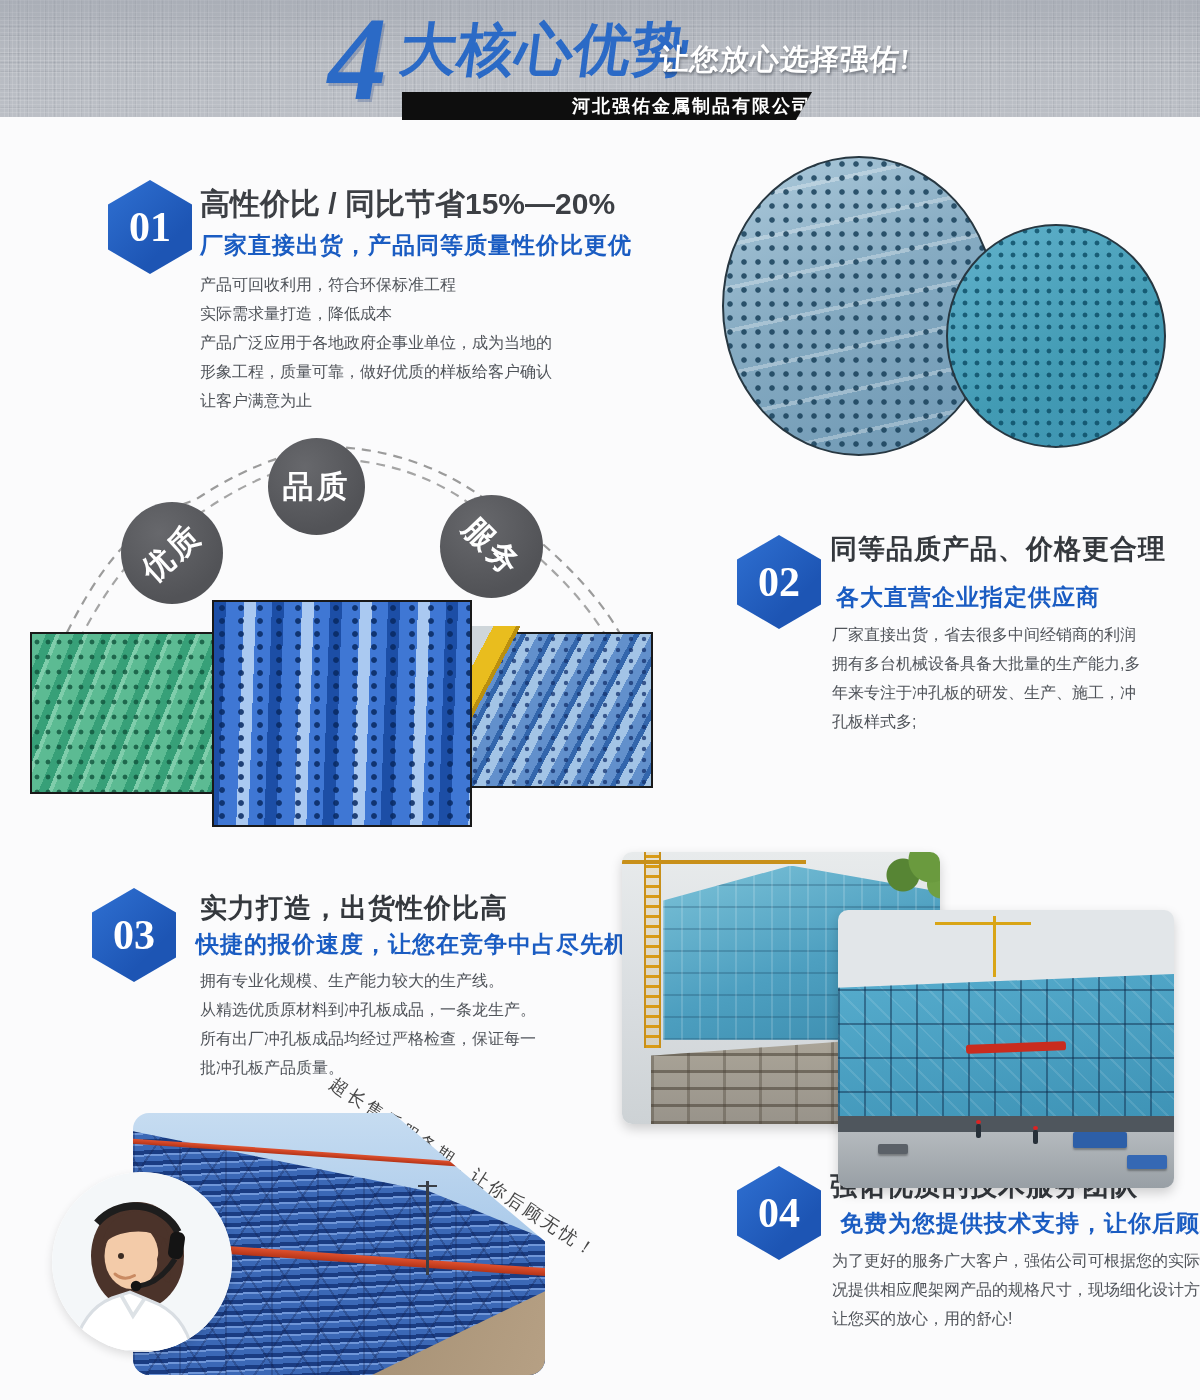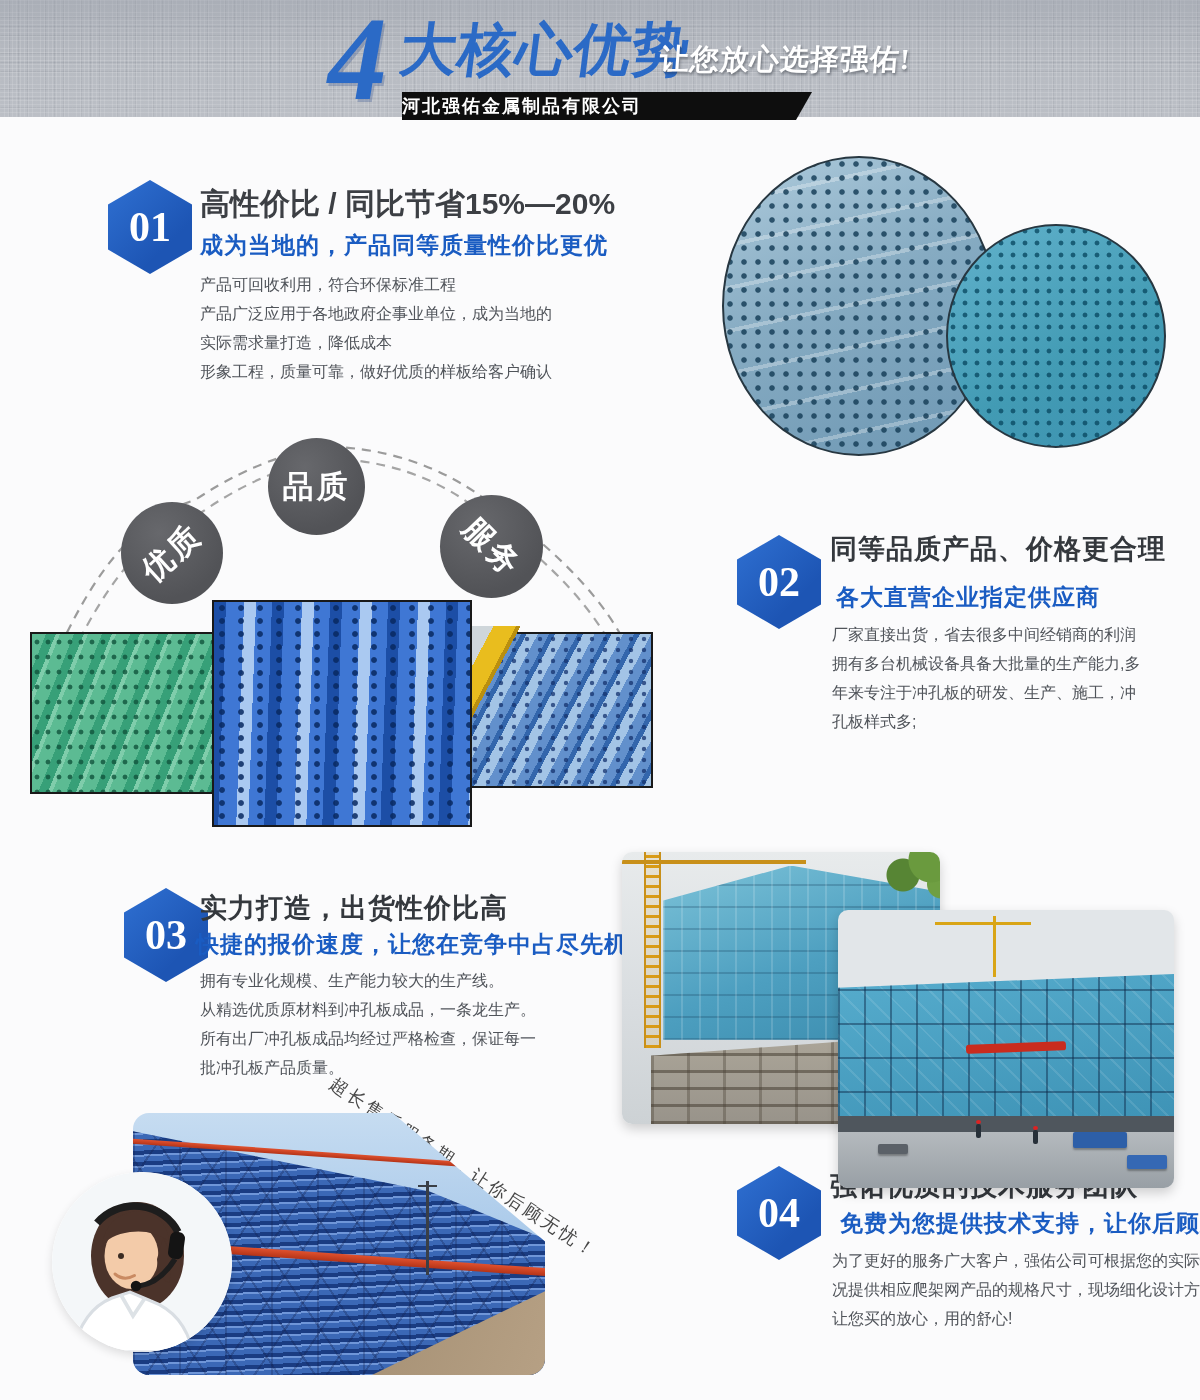--- a/index.html
+++ b/index.html
@@ -16,21 +16,21 @@
       repeating-linear-gradient(0deg, rgba(95,100,110,.14) 0 1px, transparent 1px 9px),
       repeating-linear-gradient(90deg, rgba(95,100,110,.14) 0 1px, transparent 1px 9px);}
   .big4{position:absolute;left:328px;top:-8px;font:italic 700 118px "Liberation Serif",serif;
         color:#2b6ac6;text-shadow:2px 3px 0 rgba(25,60,130,.25);}
   .hline{position:absolute;left:400px;top:12px;font:700 57px "Liberation Serif",serif;
          color:#2b6ac6;transform:skewX(-7deg);letter-spacing:1px;}
   .tagline{position:absolute;left:660px;top:40px;font:700 29px "Liberation Serif",serif;
            color:#ffffff;transform:skewX(-4deg);text-shadow:1px 2px 3px rgba(40,45,55,.55);letter-spacing:1px;}
   .banner{position:absolute;left:402px;top:92px;width:410px;height:28px;background:#0e0e0e;
           clip-path:polygon(0 0,100% 0,calc(100% - 16px) 100%,0 100%);
-          display:flex;align-items:center;justify-content:flex-start;}
+          display:flex;align-items:center;justify-content:flex-end;}
   .banner span{color:#fff;font:700 18px "Liberation Sans",sans-serif;letter-spacing:2px;}
 
   
   .hex{position:absolute;width:84px;height:94px;
        background:linear-gradient(135deg,#2f70d2 0%,#1d55b4 70%);
        clip-path:polygon(50% 0,100% 26%,100% 74%,50% 100%,0 74%,0 26%);
        display:flex;align-items:center;justify-content:center;
        color:#fff;font:700 42px "Liberation Serif",serif;}
 
   .t-sans{position:absolute;font:700 30px "Liberation Sans",sans-serif;color:#3c3f44;white-space:nowrap;}
@@ -154,26 +154,27 @@
     <div class="tagline">让您放心选择强佑!</div>
     <div class="banner">
       <span>河北强佑金属制品有限公司</span>
     </div>
   </div>
 
   <div class="hex" style="left:108px;top:180px">
     <span>01</span>
   </div>
   <div class="t-sans" style="left:200px;top:184px">高性价比 / 同比节省15%—20%</div>
-  <div class="sub" style="left:200px;top:230px">成为当地的，产品同等质量性价比更优</div>
+  <div class="sub" style="left:200px;top:230px">厂家直接出货，产品同等质量性价比更优</div>
   <div class="body" style="left:200px;top:270px">
       <div>产品可回收利用，符合环保标准工程</div>
+      <div>实际需求量打造，降低成本</div>
       <div>产品广泛应用于各地政府企事业单位，成为当地的</div>
-      <div>实际需求量打造，降低成本</div>
       <div>形象工程，质量可靠，做好优质的样板给客户确认</div>
+      <div>让客户满意为止</div>
     </div>
 
   <div class="pcirc big"></div>
   <div class="pcirc small"></div>
 
   <svg class="dash-svg" width="630" height="255" viewBox="0 0 630 255">
     <path d="M 40 235 C 80 150 120 105 175 88 C 235 48 285 36 315 35 C 390 38 445 70 475 95 C 540 140 590 195 608 238" fill="none" stroke="#9b9b9b" stroke-width="2.2" stroke-dasharray="9 7"></path>
     <path d="M 52 242 C 92 162 130 117 182 100 C 240 60 288 48 316 47 C 388 50 438 80 468 106 C 532 150 578 202 596 244" fill="none" stroke="#a5a5a5" stroke-width="2.2" stroke-dasharray="9 7"></path>
   </svg>
 
@@ -198,21 +199,21 @@
   </div>
   <div class="t-serif" style="left:830px;top:531px">同等品质产品、价格更合理</div>
   <div class="sub" style="left:836px;top:582px">各大直营企业指定供应商</div>
   <div class="body" style="left:832px;top:620px">
       <div>厂家直接出货，省去很多中间经销商的利润</div>
       <div>拥有多台机械设备具备大批量的生产能力,多</div>
       <div>年来专注于冲孔板的研发、生产、施工，冲</div>
       <div>孔板样式多;</div>
     </div>
 
-  <div class="hex" style="left:124px;top:888px">
+  <div class="hex" style="left:92px;top:888px">
     <span>03</span>
   </div>
   <div class="t-serif" style="left:200px;top:890px">实力打造，出货性价比高</div>
   <div class="sub" style="left:196px;top:929px">快捷的报价速度，让您在竞争中占尽先机</div>
   <div class="body" style="left:200px;top:966px">
       <div>拥有专业化规模、生产能力较大的生产线。</div>
       <div>从精选优质原材料到冲孔板成品，一条龙生产。</div>
       <div>所有出厂冲孔板成品均经过严格检查，保证每一</div>
       <div>批冲孔板产品质量。</div>
     </div>

